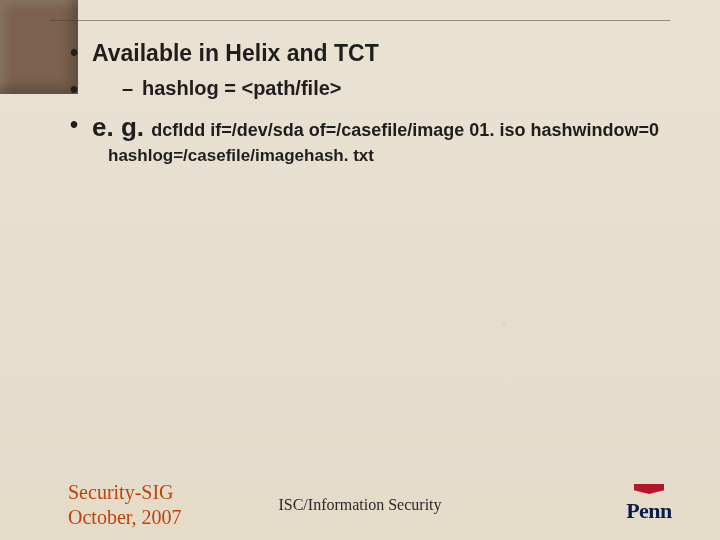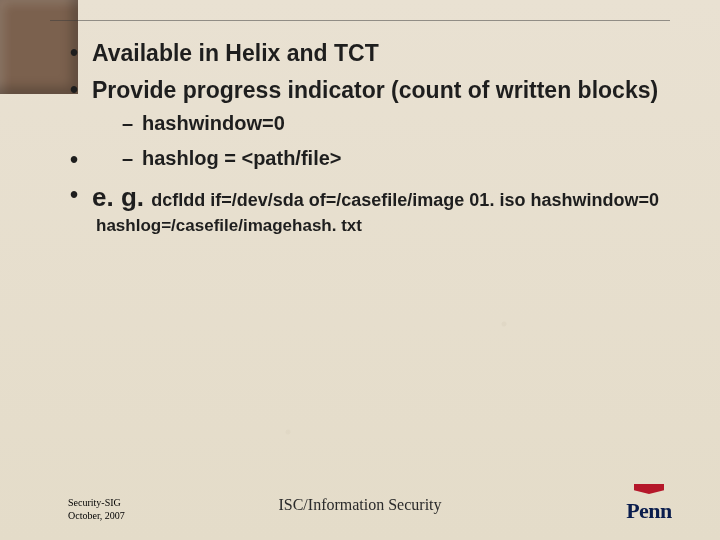--- a/index.html
+++ b/index.html
@@ -82,28 +82,28 @@
     content: "–";
     position: absolute;
     left: 0; top: 0;
   }
   .eg-line { font-size: 26px; }
   .eg-cmd { font-size: 18px; }
   .eg-cont {
     display: block;
     font-size: 17px;
     margin-top: 2px;
-    margin-left: 4px;
+    margin-left: 16px;
   }
   .footer {
     position: absolute;
-    left: 68px; bottom: 18px;
+    left: 68px; bottom: 10px;
     font-family: "Times New Roman", Times, serif;
-    font-size: 10px;
-    color: #000000;
+    font-size: 20px;
+    color: #c2410c;
     line-height: 1.25;
   }
   .footer-center {
     position: absolute;
     left: 0; right: 0;
     bottom: 26px;
     text-align: center;
     font-family: "Times New Roman", Times, serif;
     font-size: 16px;
     color: #2a2a2a;
@@ -142,28 +142,20 @@
 
 <div class="slide">
 
   <hr class="rule">
 
   <ul class="main">
     <li>
       <span>Available in Helix and TCT</span>
     </li>
     <li>
-      <span>Provide progress indicator (count of written blocks)</span>
-      <ul class="sub">
-        <li>
-          <span>hashwindow=0</span>
-        </li>
-      </ul>
-    </li>
-    <li>
       <ul class="sub">
         <li>
           <span>hashlog = &lt;path/file&gt;</span>
         </li>
       </ul>
     </li>
     <li>
       <span class="eg-line">e. g. </span><span class="eg-cmd">dcfldd if=/dev/sda of=/casefile/image 01. iso hashwindow=0</span>
       <span class="eg-cont">hashlog=/casefile/imagehash. txt</span>
     </li>

